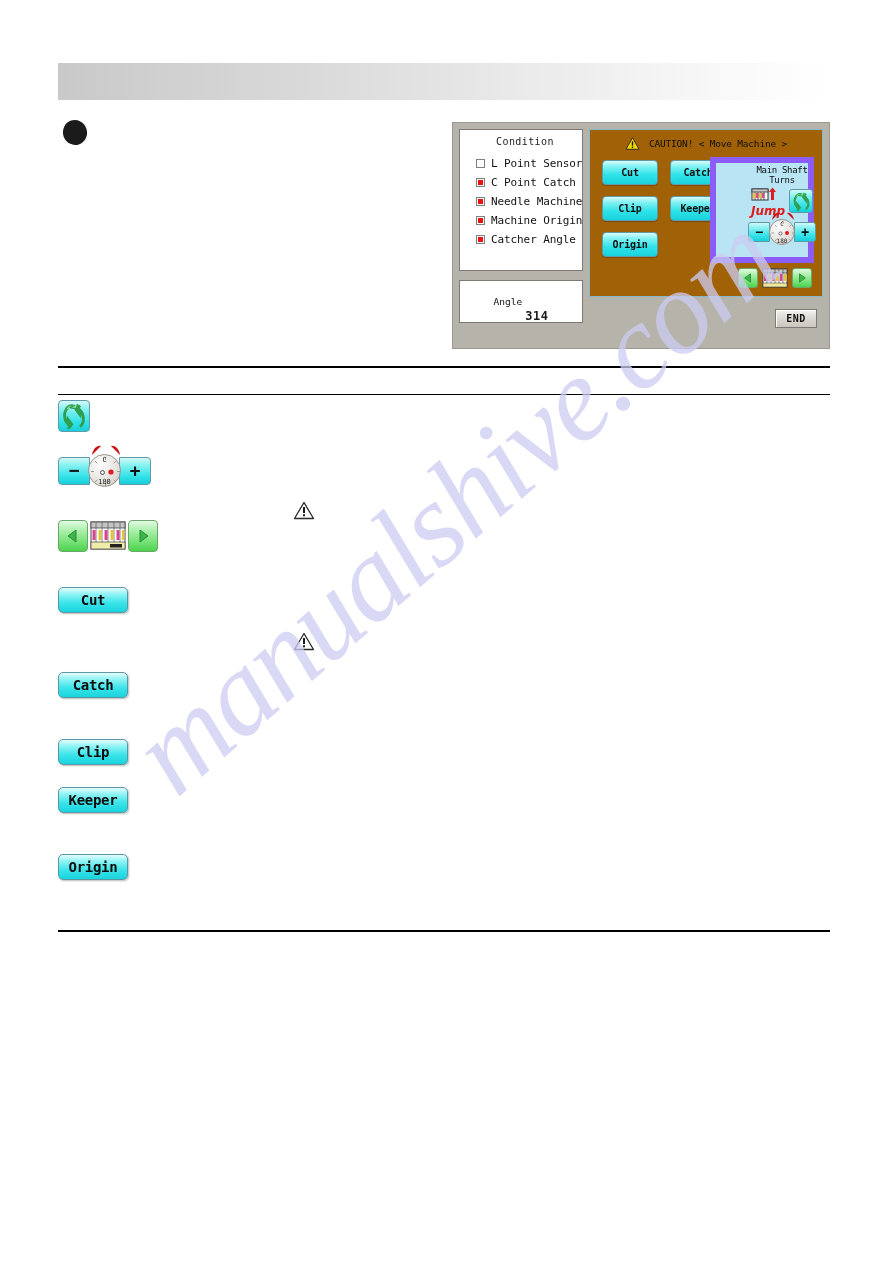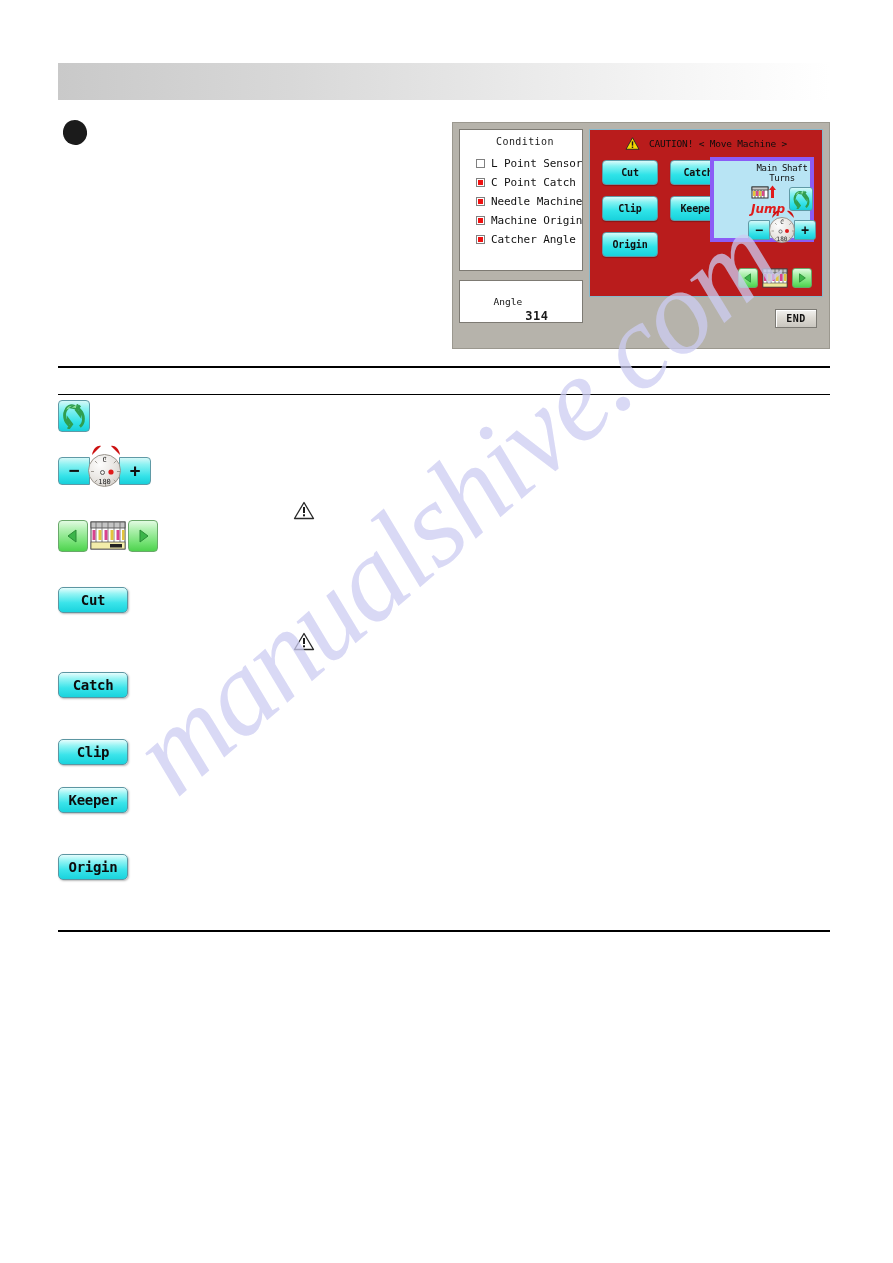--- a/index.html
+++ b/index.html
@@ -164,21 +164,21 @@
     margin-top: 28px;
   }
 
   
   #screen-right {
     flex: 1;
     display: flex;
     flex-direction: column;
   }
   #caution-area {
-    background: #b91c1c;
+    background: #a16207;
     border: 1px solid #86b9cc;
     box-sizing: border-box;
     height: 168px;
     position: relative;
   }
   #caution-bar {
     display: flex;
     align-items: center;
     justify-content: center;
     gap: 9px;
@@ -218,23 +218,23 @@
     font-weight: bold;
     color: #101010;
     box-sizing: border-box;
     letter-spacing: -.2px;
   }
 
   
   #shaft-box {
     position: absolute;
     right: 8px; top: 27px;
-    width: 104px; height: 85px;
+    width: 104px; height: 106px;
     background: #b8e4f4;
-    border: 4px solid #8b5cf6;
+    border: 6px solid #8b5cf6;
     box-sizing: border-box;
     padding-top: 2px;
     padding-left: 40px;
   }
   #shaft-title {
     text-align: center;
     font-family: "DejaVu Sans Mono", monospace;
     font-size: 9px;
     color: #0d0d0d;
     letter-spacing: -.3px;

